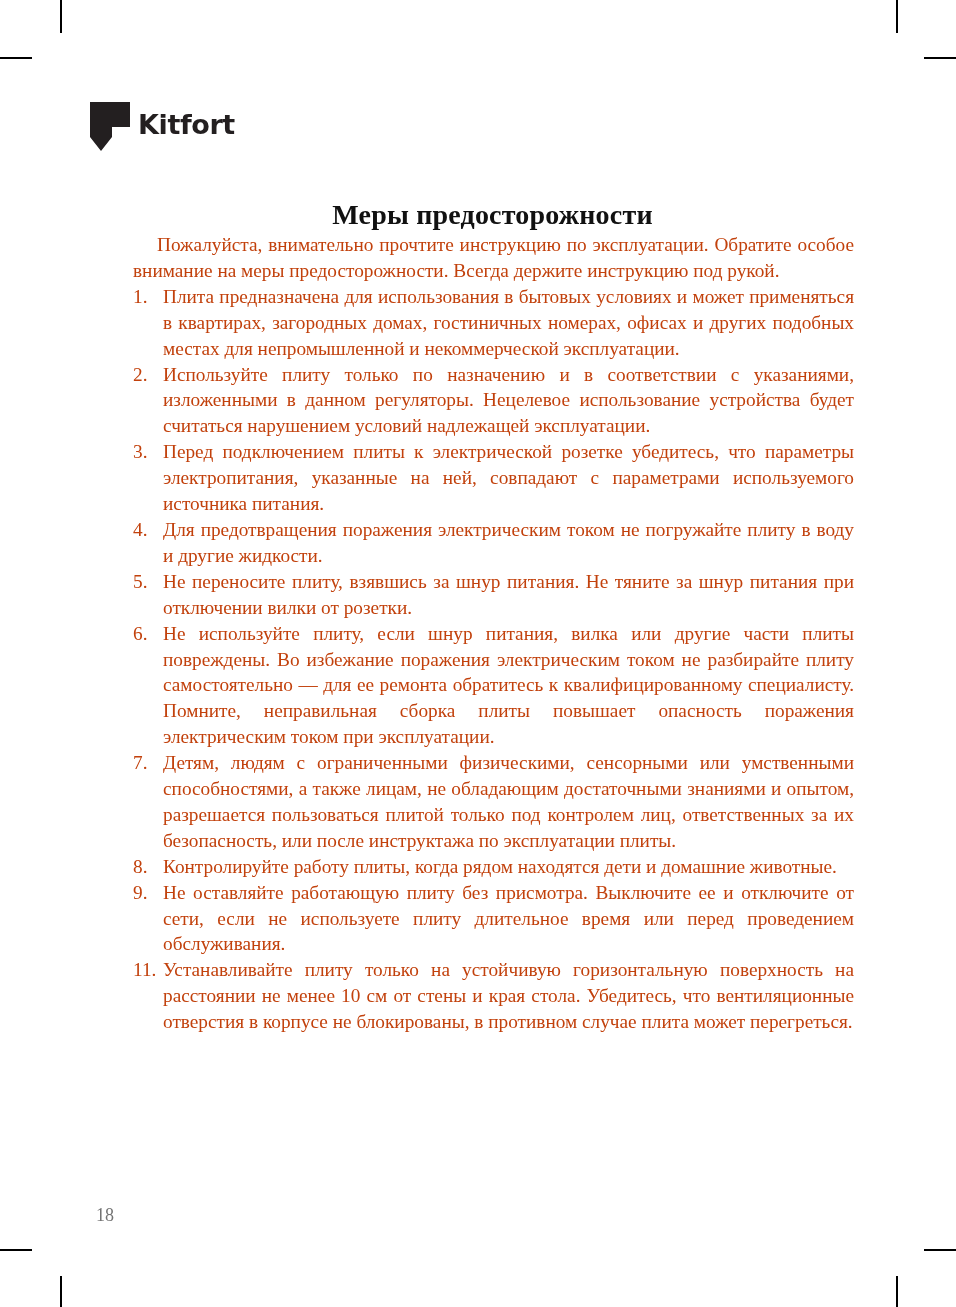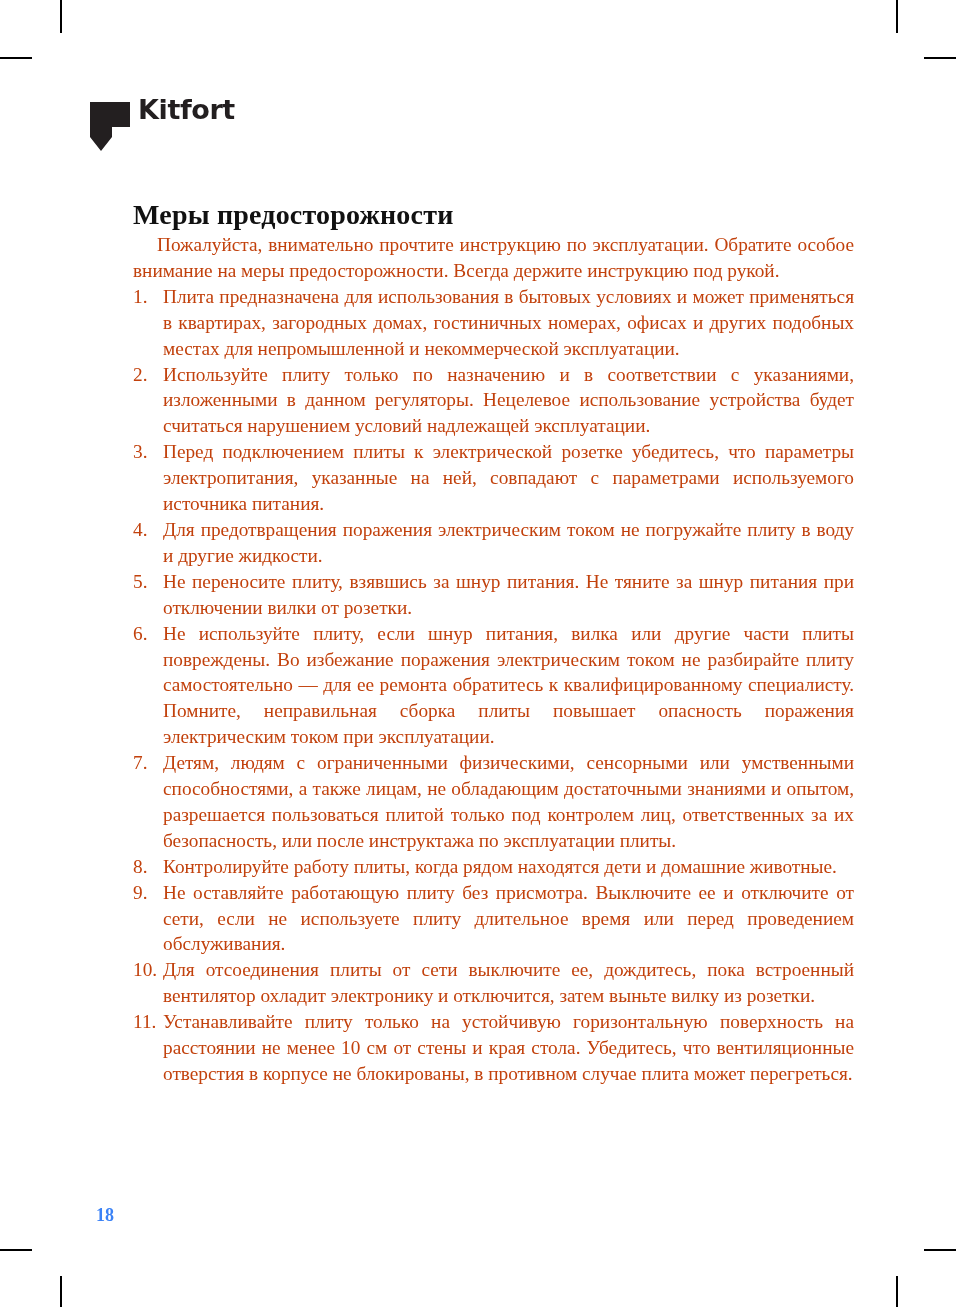--- a/index.html
+++ b/index.html
@@ -41,21 +41,21 @@
     width: 956px;
     height: 1307px;
   }
 
   
   .logo-block {
     position: absolute;
     left: 88px;
     top: 101px;
     display: flex;
-    align-items: flex-start;
+    align-items: center;
     gap: 6px;
   }
   .logo-mark {
     width: 44px;
     height: 56px;
     display: block;
   }
   .logo-word {
     font-family: "DejaVu Sans", "Liberation Sans", sans-serif;
     font-weight: 700;
@@ -66,21 +66,21 @@
     position: relative;
     top: -5px;
   }
 
   
   .doc-title {
     position: absolute;
     left: 133px;
     top: 180px;
     width: 719px;
-    text-align: left;
+    text-align: center;
     font-size: 28px;
     font-weight: 700;
     letter-spacing: 0.2px;
     color: #111111;
   }
 
   
   .body-block {
     position: absolute;
     left: 133px;
@@ -128,22 +128,21 @@
 
   
   ol.warn-list > li .txt { text-align: justify; }
 
   
   .page-number {
     position: absolute;
     left: 96px;
     top: 1205px;
     font-size: 18px;
-    color: #3b82f6;
-    font-weight: bold;
+    color: #737373;
   }
 </style>
 </head>
 <body>
 
 <div class="page">
 
   <div class="crop crop-v crop-tl-v"></div>
   <div class="crop crop-h crop-tl-h"></div>
   <div class="crop crop-v crop-tr-v"></div>
@@ -198,24 +197,20 @@
       </li>
       <li>
         <span class="num">8.</span>
         <span class="txt">Контролируйте работу плиты, когда рядом находятся дети и домашние животные.</span>
       </li>
       <li>
         <span class="num">9.</span>
         <span class="txt">Не оставляйте работающую плиту без присмотра. Выключите ее и отключите от сети, если не используете плиту длительное время или перед проведением обслуживания.</span>
       </li>
       <li class="wide">
-        <span class="num">10.</span>
-        <span class="txt">Для отсоединения плиты от сети выключите ее, дождитесь, пока встроенный вентилятор охладит электронику и отключится, затем выньте вилку из розетки.</span>
-      </li>
-      <li class="wide">
         <span class="num">11.</span>
         <span class="txt">Устанавливайте плиту только на устойчивую горизонтальную поверхность на расстоянии не менее 10 см от стены и края стола. Убедитесь, что вентиляционные отверстия в корпусе не блокированы, в противном случае плита может перегреться.</span>
       </li>
     </ol>
   </div>
 
   <div class="page-number">18</div>
 
 </div>
 

